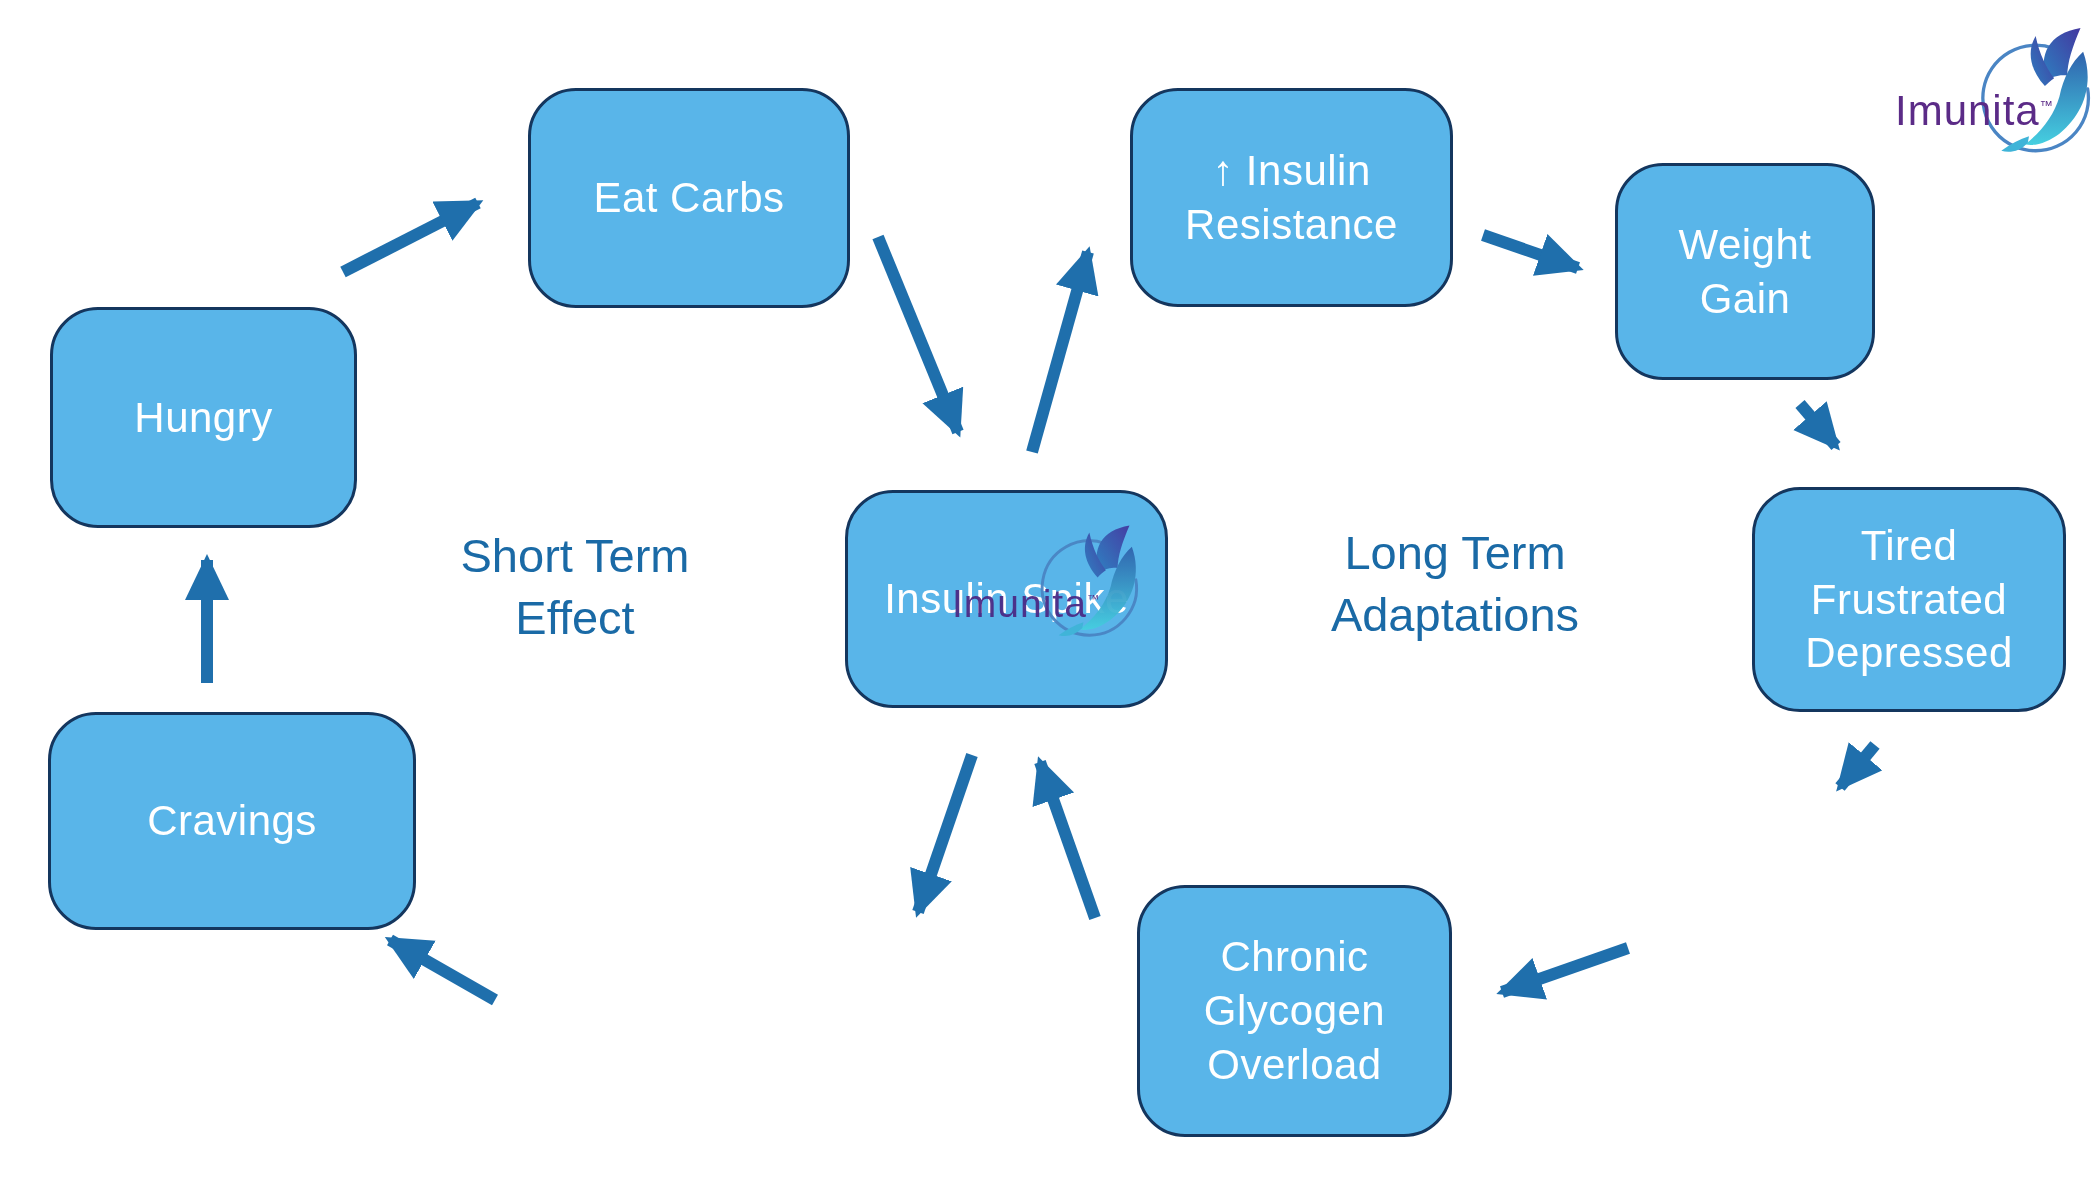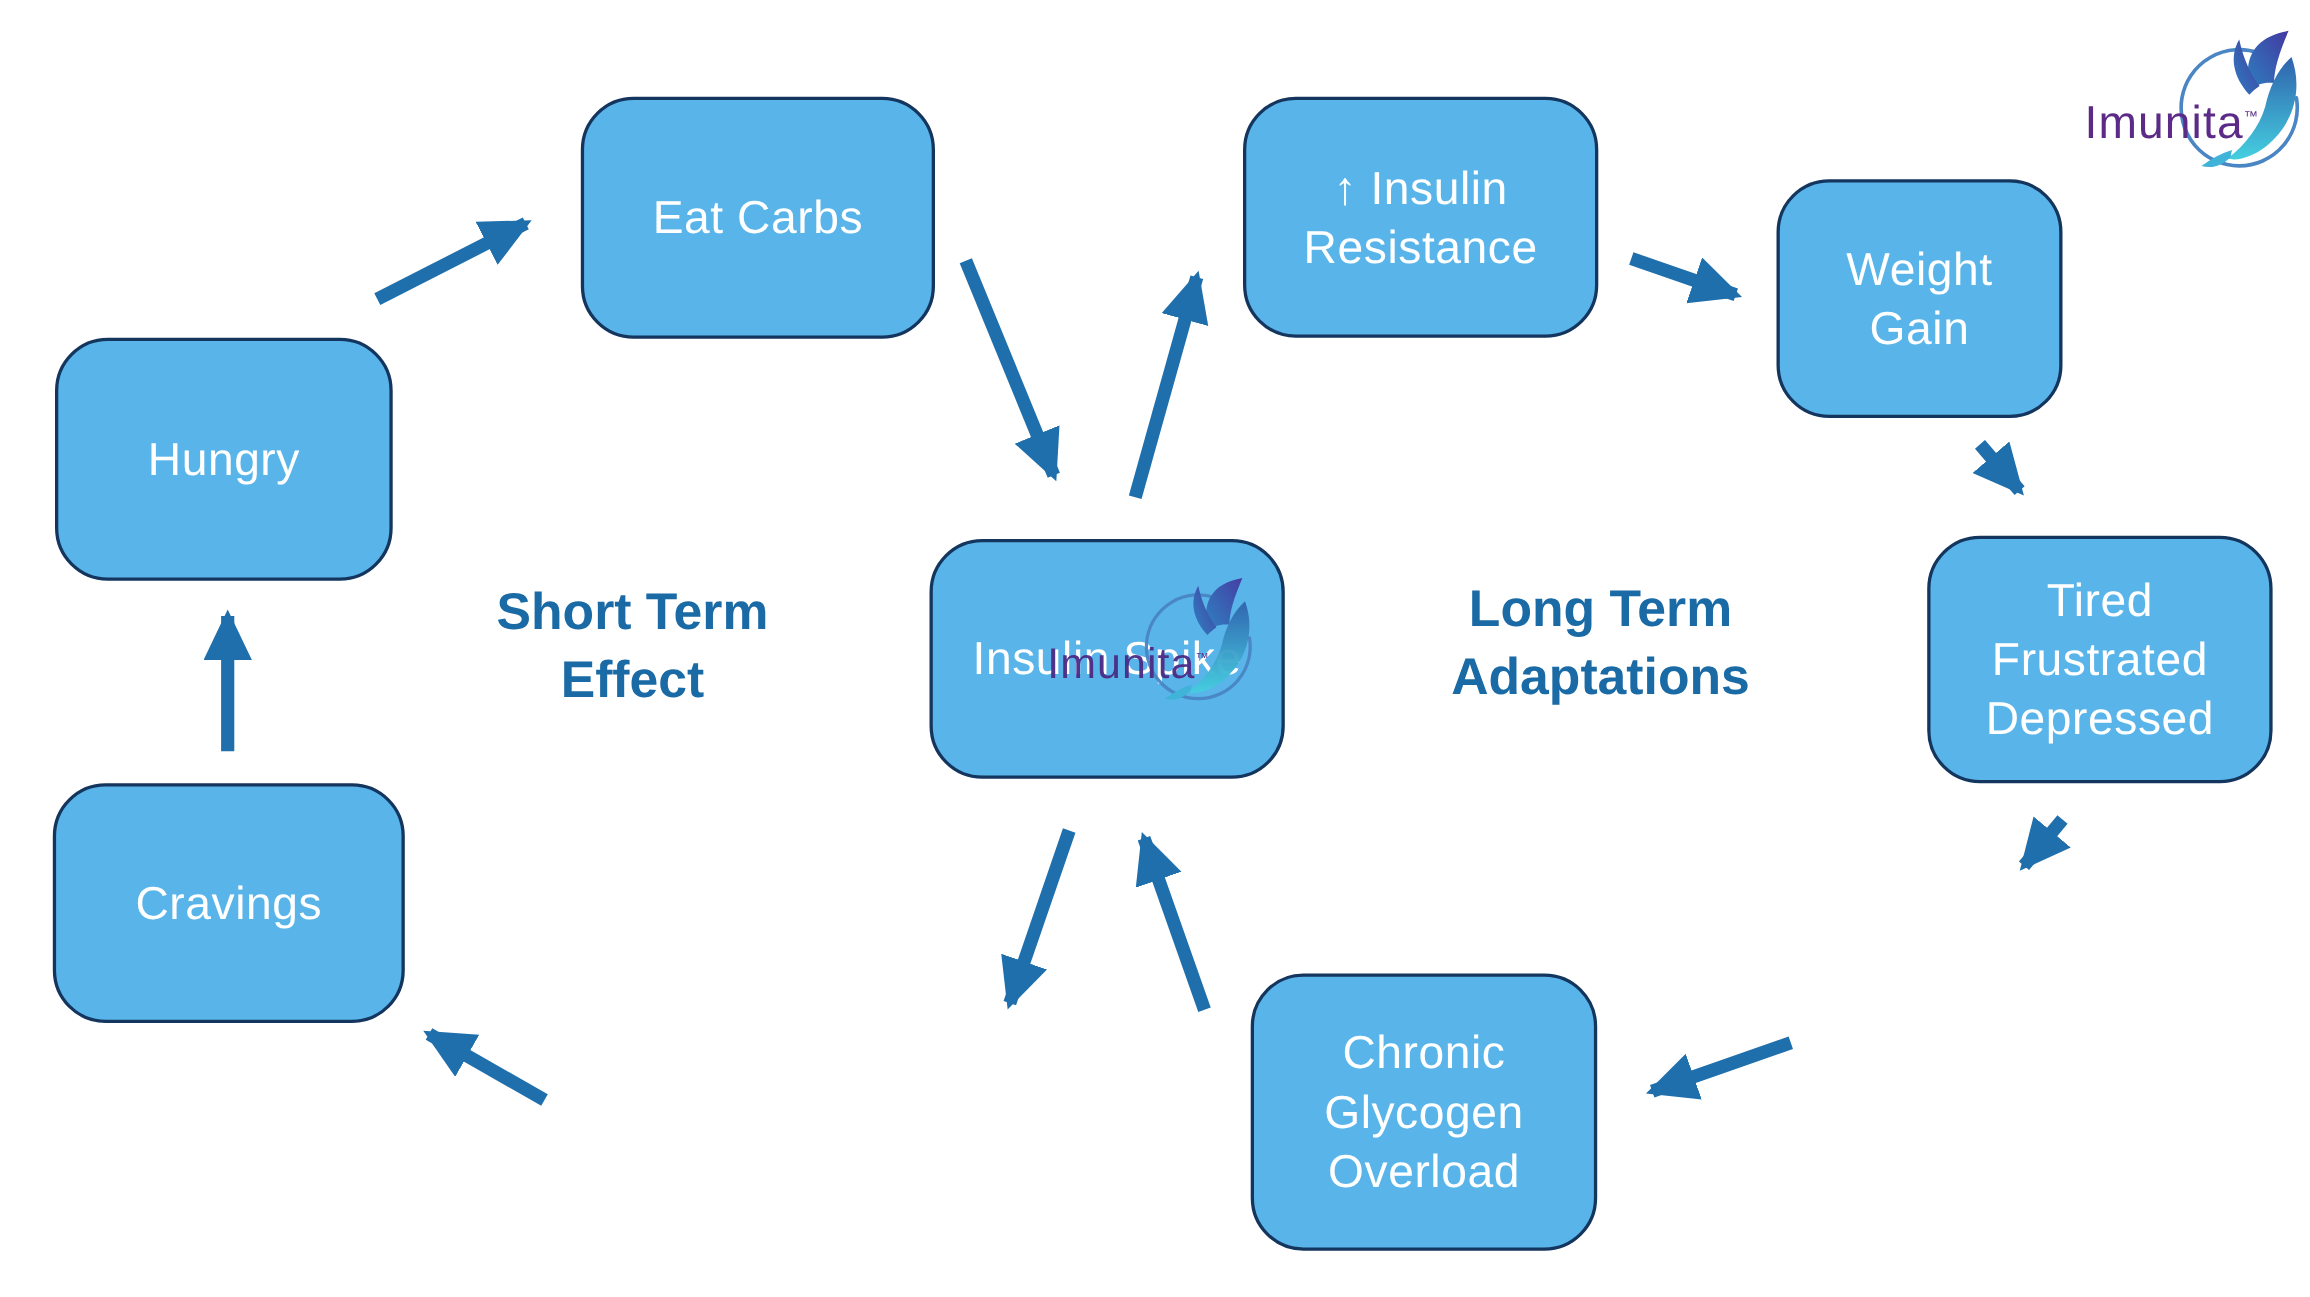--- a/index.html
+++ b/index.html
@@ -23,21 +23,21 @@
     color:#ffffff;
     font-size:42px;
     line-height:1.28;
     letter-spacing:.5px;
     text-align:center;
     white-space:pre-line;
   }
   .side-label{
     position:absolute;
     color:#1a6aa6;
-    font-weight:bold;
+    font-weight:normal;
     font-size:47px;
     line-height:1.32;
     text-align:center;
     white-space:pre-line;
     z-index:1;
   }
   .arrows{position:absolute;left:0;top:0;z-index:0;}
   .logo,.watermark{position:absolute;z-index:3;}
   .logo{left:1895px;top:25px;width:210px;height:150px;}
   .logo .logo-text{
@@ -79,21 +79,21 @@
   </svg>
 
   <div class="node" style="left:528px;top:88px;width:322px;height:220px">
     <span class="node-label">Eat Carbs</span>
   </div>
 
   <div class="node" style="left:50px;top:307px;width:307px;height:221px">
     <span class="node-label">Hungry</span>
   </div>
 
-  <div class="node" style="left:48px;top:712px;width:320px;height:218px">
+  <div class="node" style="left:48px;top:712px;width:368px;height:218px">
     <span class="node-label">Cravings</span>
   </div>
 
 
   <div class="node" style="left:845px;top:490px;width:323px;height:218px">
     <span class="node-label">Insulin Spike</span>
   </div>
 
   <div class="node" style="left:1130px;top:88px;width:323px;height:219px">
     <span class="node-label">↑ Insulin

